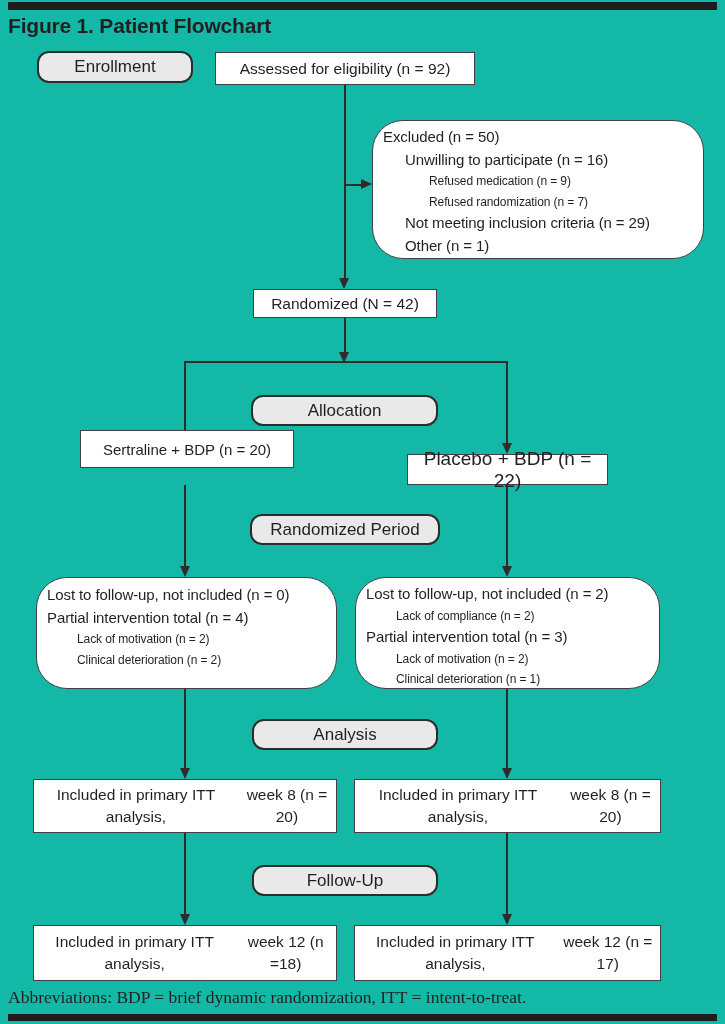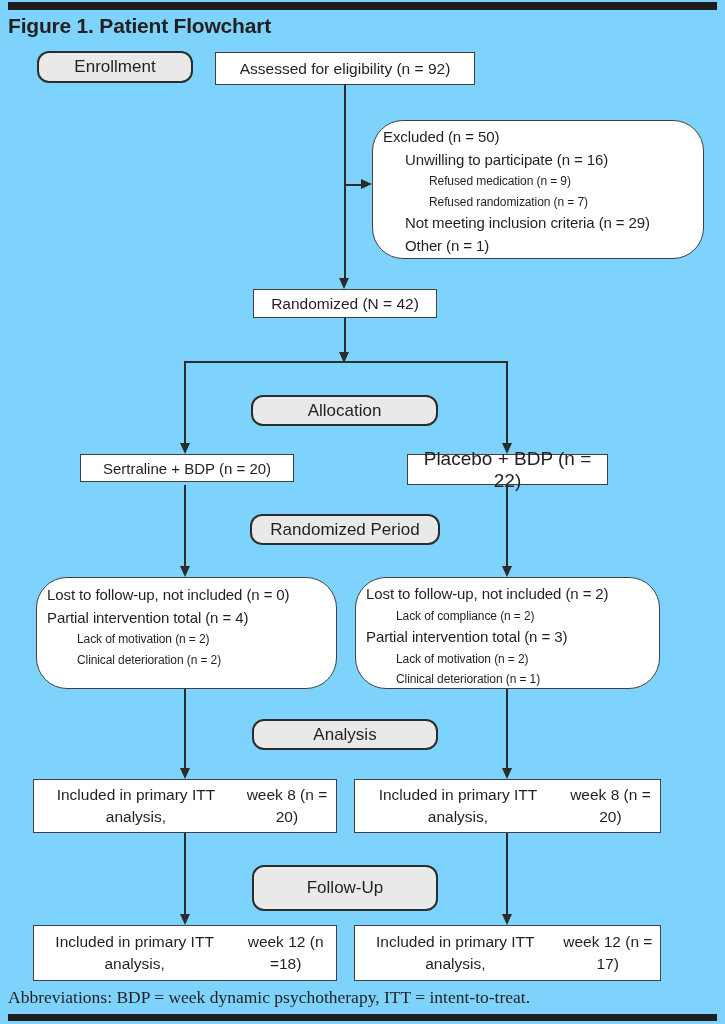--- a/index.html
+++ b/index.html
@@ -1,17 +1,17 @@
 <!DOCTYPE html>
 <html><head>
 <meta charset="utf-8">
 <style>
   html,body { margin:0; padding:0; background:#ffffff; }
   .canvas {
-    position:relative; width:725px; height:1024px; background:#7dd3fc;
+    position:relative; width:725px; height:1024px; background:#14b8a6;
     font-family:"Liberation Sans", sans-serif; color:#231f20; overflow:hidden;
   }
   .bar { position:absolute; background:#1f1c1d; }
   .fig-title { position:absolute; left:8px; top:14px; font-size:21px; font-weight:bold; letter-spacing:-0.2px; }
   
   .node {
     position:absolute; background:#ffffff; border:1.5px solid #404040; box-sizing:border-box;
   }
   .node.center { display:flex; align-items:center; justify-content:center; text-align:center; font-size:15.5px; }
   .node.multi { padding:5px 3px 0 10px;border-radius:31px; }
@@ -78,21 +78,21 @@
 
   <div class="vline" style="left:184px; top:361px; height:82px;"></div>
   <div class="arr-down" style="left:180px; top:443px;"></div>
   <div class="vline" style="left:506px; top:361px; height:82px;"></div>
   <div class="arr-down" style="left:502px; top:443px;"></div>
 
   <div class="stage" style="left:251px; top:395px; width:187px; height:31px;">
     <span>Allocation</span>
   </div>
 
-  <div class="node center" style="left:80px; top:454px; width:214px; height:28px; font-size:15px;">
+  <div class="node center" style="left:80px; top:430px; width:214px; height:38px; font-size:15px;">
     <span>Sertraline + BDP (n = 20)</span>
   </div>
   <div class="node center" style="left:407px; top:454px; width:201px; height:31px; font-size:19px;">
     <span>Placebo + BDP (n = 22)</span>
   </div>
 
   <div class="stage" style="left:250px; top:514px; width:190px; height:31px;">
     <span>Randomized Period</span>
   </div>
 
@@ -126,34 +126,34 @@
 
   <div class="node two-line" style="left:33px; top:779px; width:304px; height:54px;">
     <div>Included in primary ITT analysis,</div>
     <div>week 8 (n = 20)</div>
   </div>
   <div class="node two-line" style="left:354px; top:779px; width:307px; height:54px;">
     <div>Included in primary ITT analysis,</div>
     <div>week 8 (n = 20)</div>
   </div>
 
-  <div class="stage" style="left:252px; top:865px; width:186px; height:46px;">
+  <div class="stage" style="left:252px; top:865px; width:186px; height:31px;">
     <span>Follow-Up</span>
   </div>
 
   <div class="vline" style="left:184px; top:833px; height:81px;"></div>
   <div class="arr-down" style="left:180px; top:914px;"></div>
   <div class="vline" style="left:506px; top:833px; height:81px;"></div>
   <div class="arr-down" style="left:502px; top:914px;"></div>
 
   <div class="node two-line" style="left:33px; top:925px; width:304px; height:56px;">
     <div>Included in primary ITT analysis,</div>
     <div>week 12 (n =18)</div>
   </div>
   <div class="node two-line" style="left:354px; top:925px; width:307px; height:56px;">
     <div>Included in primary ITT analysis,</div>
     <div>week 12 (n = 17)</div>
   </div>
 
-  <div class="footnote">Abbreviations: BDP = week dynamic psychotherapy, ITT = intent-to-treat.</div>
+  <div class="footnote">Abbreviations: BDP = brief dynamic randomization, ITT = intent-to-treat.</div>
   <div class="bar" style="left:8px; top:1014px; width:709px; height:7px;"></div>
 
 </div>
 
 </body></html>

